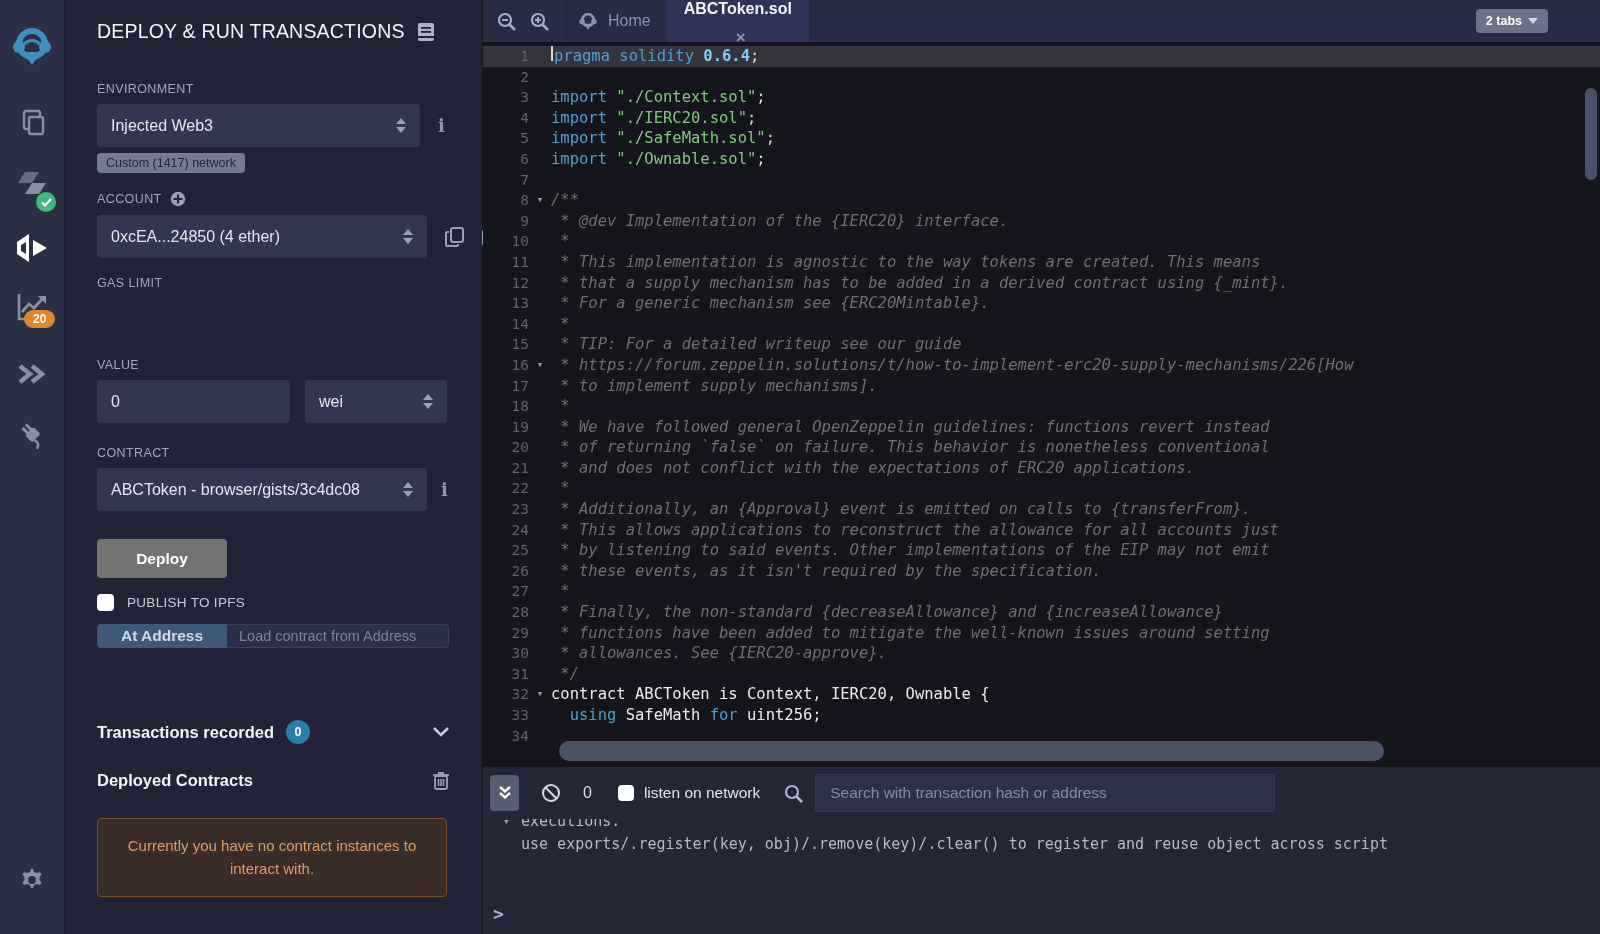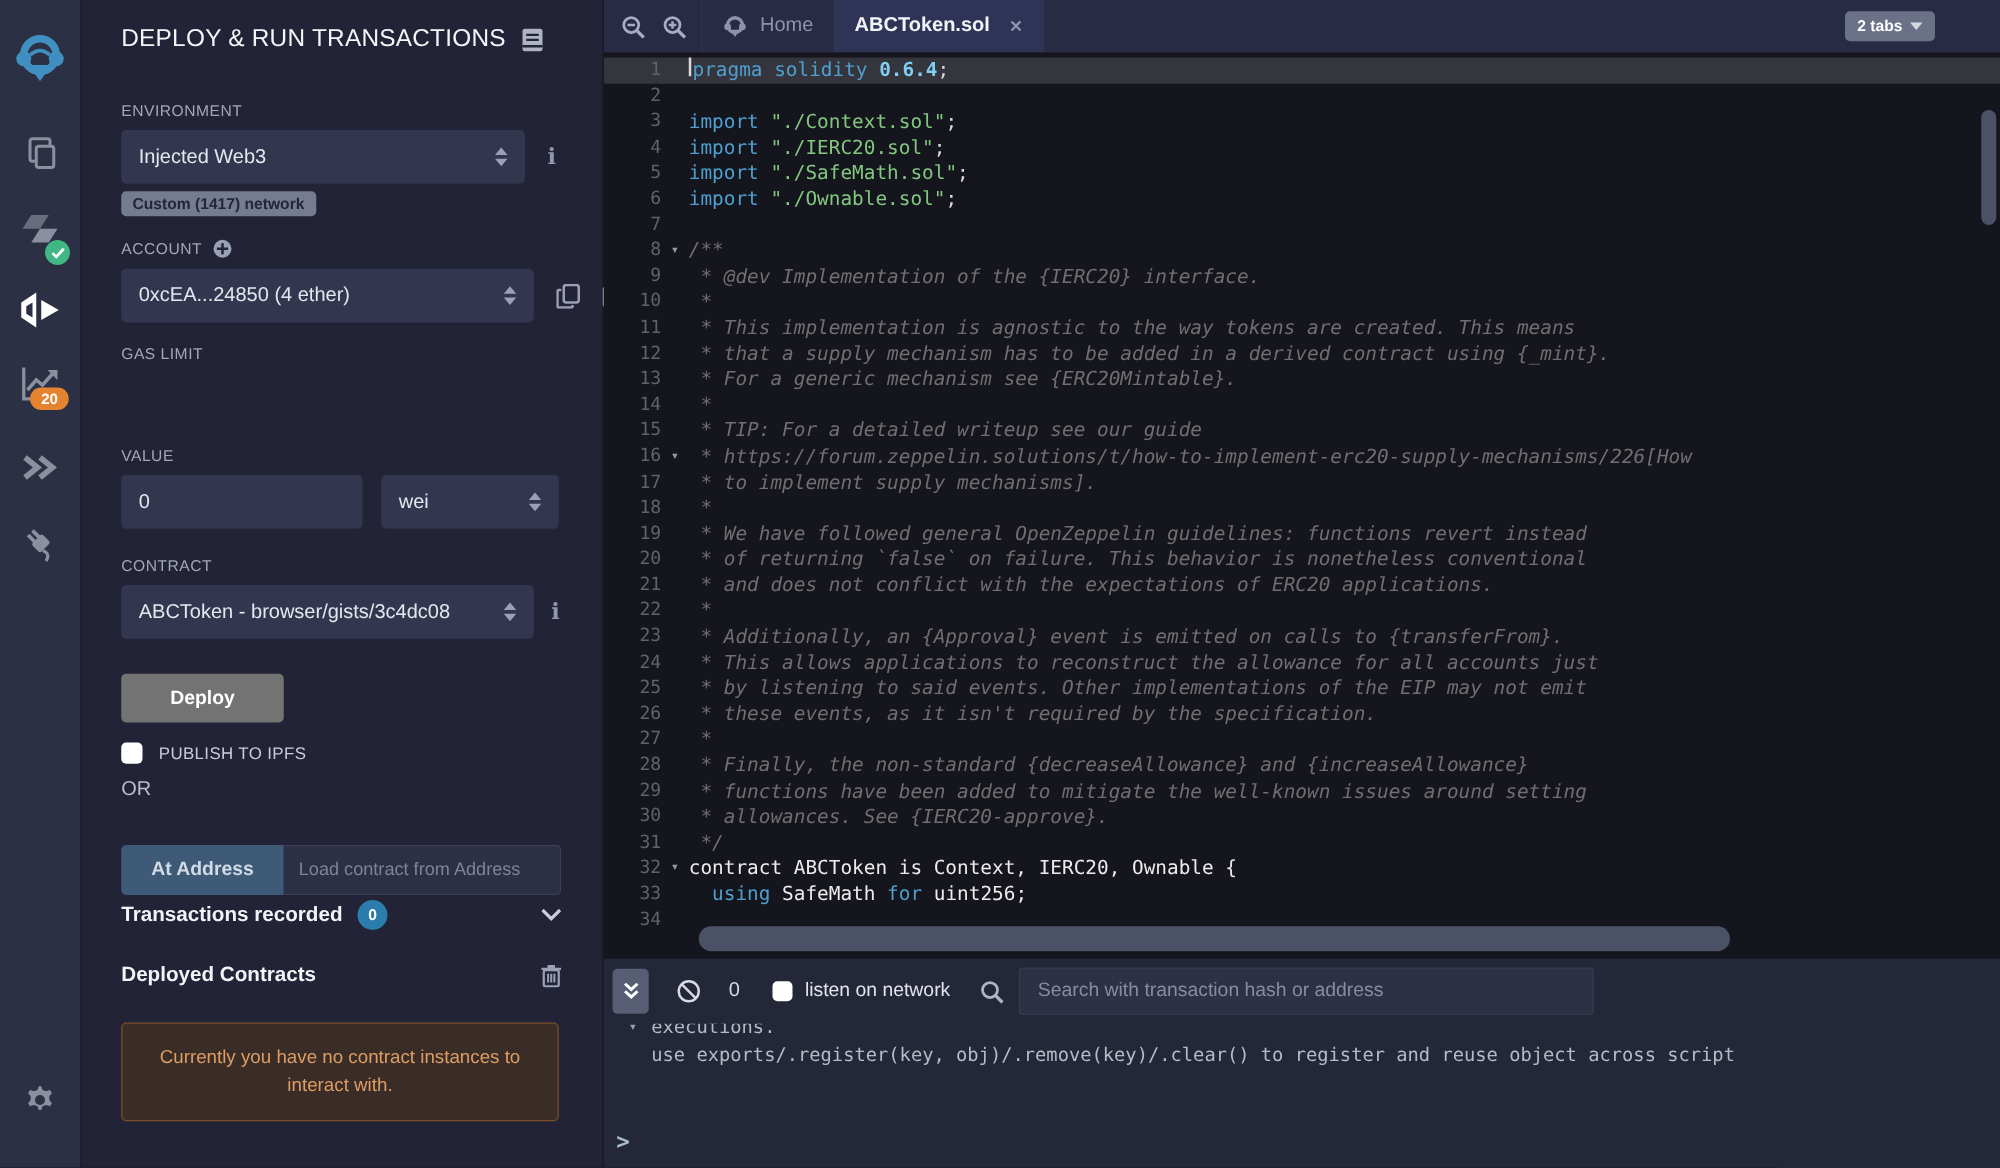--- a/index.html
+++ b/index.html
@@ -25,30 +25,30 @@
   .sel, .inp { background:#32374f; border:none; border-radius:4px; height:43px; color:#e4e7f0;
                font-size:16px; display:flex; align-items:center; padding:0 14px;
                font-family:"Liberation Sans",sans-serif; }
   input.inp { width:100%; }
   .sel { justify-content:space-between; cursor:pointer; }
   .sel .val { overflow:hidden; white-space:nowrap; text-overflow:clip; }
   .spinner { display:flex; flex-direction:column; gap:3px; flex:0 0 auto; margin-left:6px; }
   .spinner i { width:0; height:0; border-left:5px solid transparent; border-right:5px solid transparent; }
   .spinner i.up { border-bottom:6px solid #9aa0b5; }
   .spinner i.dn { border-top:6px solid #9aa0b5; }
-  .net-badge { display:inline-block; background:#757c90; color:#232539; font-size:12.5px; font-weight:bold;
+  .net-badge { display:inline-block; background:#757c90; color:#232539; font-size:12.5px; font-weight:normal;
                border-radius:4px; padding:3px 9px; }
   .icon-btn { color:#9aa0b5; display:inline-flex; cursor:pointer; }
   .info-i { font-family:"DejaVu Serif", serif; font-weight:bold; font-size:18px; color:#8f96ad; cursor:pointer; }
   .btn-deploy { position:absolute; left:32px; top:539px; width:130px; height:39px; background:#737373;
                 border:none; border-radius:4px; color:#fff; font-size:15.5px; font-weight:bold; cursor:pointer; }
   .cb { width:17px; height:17px; background:#fff; border-radius:4px; display:inline-block; cursor:pointer; flex:0 0 auto; }
   .or-row { position:absolute; left:32px; top:623px; width:350px; 
             color:#b9bdca; font-size:16px; }
-  .ataddr-row { position:absolute; left:32px; top:676px; width:352px; height:40px; display:flex; }
+  .ataddr-row { position:absolute; left:32px; top:624px; width:352px; height:24px; display:flex; }
   .btn-ataddr { width:130px; background:#3e5a77; border:none; border-radius:4px 0 0 4px; color:#d3dbe6;
                 font-size:15.5px; font-weight:bold; cursor:pointer; flex:0 0 130px; }
   .ataddr-input { flex:1; background:#2b3047; border:1px solid #3a3f56; border-left:none;
                   border-radius:0 4px 4px 0; color:#14b8a6; font-size:14.5px; padding:0 12px;
                   font-family:"Liberation Sans",sans-serif; }
   .ataddr-input::placeholder { color:#7e8498; }
   .section-row { position:absolute; left:32px; width:352px; display:flex; align-items:center; }
   .section-row .lab { color:#f2f3f7; font-size:16.5px; font-weight:bold; }
   .count-badge { background:#2b7dab; color:#fff; font-size:12.5px; font-weight:bold; min-width:24px;
                  height:24px; border-radius:12px; display:inline-flex; align-items:center;
@@ -56,21 +56,21 @@
   .warn-box { position:absolute; left:32px; top:818px; width:350px; background:#3a2d28;
               border:1px solid #7d4d2c; border-radius:4px; color:#dd9d63; font-size:15px;
               text-align:center; padding:15px 26px; line-height:1.55; }
 
   
   .main { flex:1; display:flex; flex-direction:column; position:relative; min-width:0; }
   .tabbar { height:42px; background:#272b44; display:flex; align-items:stretch; flex:0 0 42px; }
   .tab-zoom { display:flex; align-items:center; gap:14px; padding:0 12px 0 14px; }
   .tab { display:flex; align-items:center; gap:10px; padding:0 16px; font-size:16px; color:#8d93aa;
          cursor:pointer; border-right:1px solid #30354f; }
-  .tab.active { background:#2f3457; color:#f2f3f7; font-weight:bold; }
+  .tab.active { background:#2f3457; color:#f2f3f7; font-weight:bold;flex-direction:column; }
   .tab .close-x { color:#8d93aa; font-size:17px; font-weight:bold; margin-left:6px; }
   .tabs-btn { align-self:center; margin-left:auto; margin-right:52px; background:#6b7288; color:#fff;
               font-size:12.5px; font-weight:bold; border:none; border-radius:4px; padding:5px 10px;
               display:flex; align-items:center; gap:6px; cursor:pointer; }
   .tabs-btn .caret { width:0; height:0; border-left:5px solid transparent; border-right:5px solid transparent;
                      border-top:6px solid #d6d9e2; }
 
   .editor { position:relative; flex:1; background:#15151e; overflow:hidden; padding-top:4px;
             font-family:"DejaVu Sans Mono", monospace; font-size:15.5px; }
   .code-line { display:flex; height:20.6px; line-height:20.6px; white-space:pre; }

